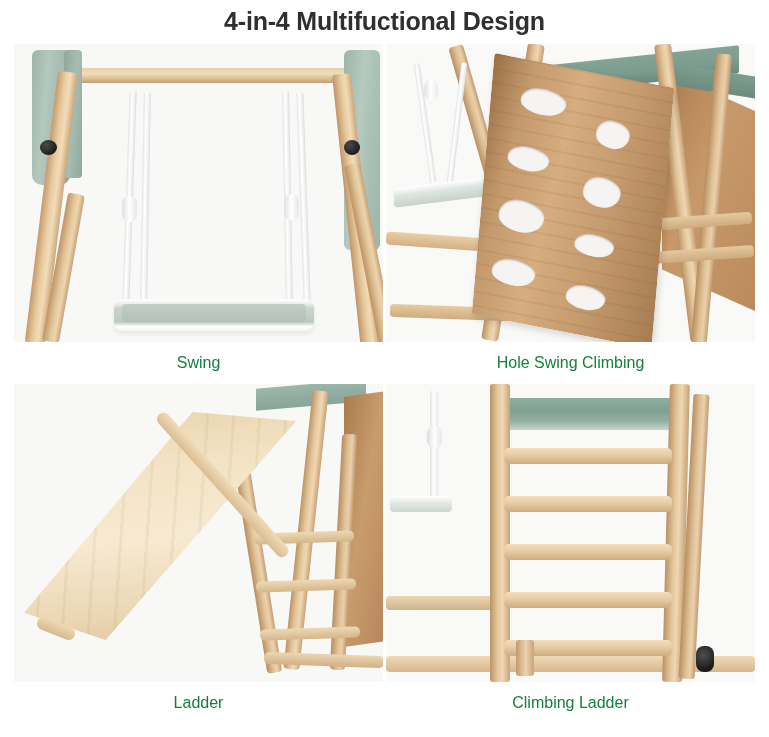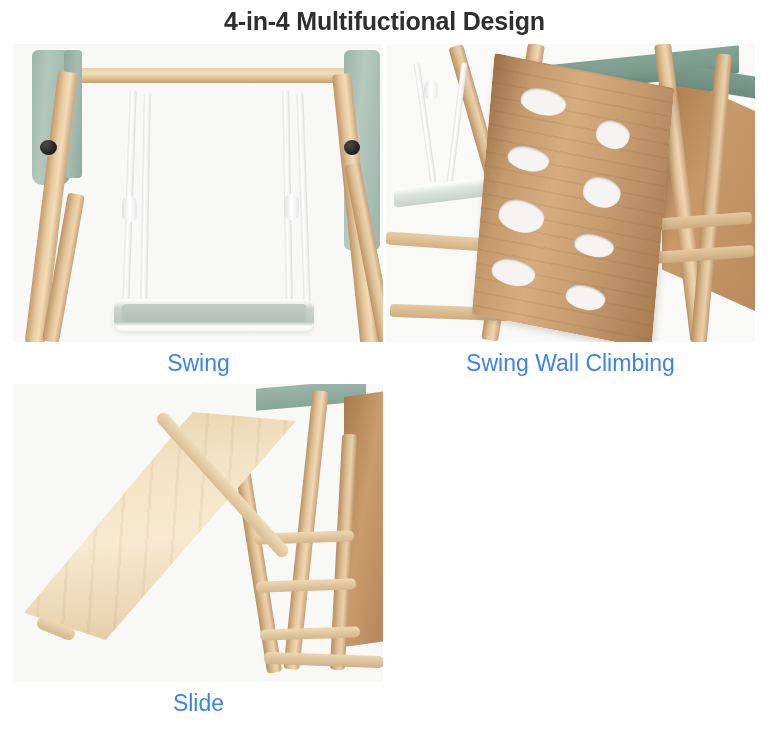--- a/index.html
+++ b/index.html
@@ -49,22 +49,22 @@
 
   .photo {
     width: 369px;
     height: 298px;
     background: #f7f7f6;
     position: relative;
     overflow: hidden;
   }
 
   .caption {
-    font-size: 23px;
-    color: #3b82f6;
+    font-size: 16px;
+    color: #15803d;
     line-height: 42px;
     height: 42px;
     text-align: center;
     background: #ffffff;
     width: 100%;
   }
 
   
   
   .wood {
@@ -464,21 +464,21 @@
         <div class="hole" style="left:30px;  top:26px;  width:46px; height:26px;"></div>
         <div class="hole" style="left:108px; top:44px;  width:34px; height:28px;"></div>
         <div class="hole" style="left:22px;  top:86px;  width:42px; height:24px;"></div>
         <div class="hole" style="left:100px; top:102px; width:38px; height:30px;"></div>
         <div class="hole" style="left:18px;  top:140px; width:46px; height:32px;"></div>
         <div class="hole" style="left:96px;  top:160px; width:40px; height:22px;"></div>
         <div class="hole" style="left:16px;  top:200px; width:44px; height:26px;"></div>
         <div class="hole" style="left:92px;  top:212px; width:40px; height:24px;"></div>
       </div>
     </div>
-    <div class="caption">Swing Wall Climbing</div>
+    <div class="caption">Hole Swing Climbing</div>
   </div>
 
   <div class="feature-cell">
     <div class="photo">
       <div class="p3-bg"></div>
 
       <div class="p3-plat"></div>
       <div class="p3-holewall"></div>
 
       <div class="p3-post"></div>
@@ -487,17 +487,45 @@
 
       <div class="p3-rung" style="left:240px; top:148px; width:100px; transform:rotate(-2deg);"></div>
       <div class="p3-rung" style="left:242px; top:196px; width:100px; transform:rotate(-2deg);"></div>
       <div class="p3-rung" style="left:246px; top:244px; width:100px; transform:rotate(-2deg);"></div>
 
       <div class="p3-slide"></div>
       <div class="p3-rail-top"></div>
       <div class="p3-rail-bottom"></div>
       <div class="p3-base"></div>
     </div>
-    <div class="caption">Slide</div>
+    <div class="caption">Ladder</div>
   </div>
 
+  <div class="feature-cell">
+    <div class="photo">
+      <div class="p4-bg"></div>
+
+      <div class="p4-rope"></div>
+      <div class="p4-knot"></div>
+      <div class="p4-swingseat"></div>
+
+      <div class="p4-basebeam1"></div>
+      <div class="p4-basebeam2"></div>
+
+      <div class="p4-platform"></div>
+
+      <div class="p4-railL"></div>
+      <div class="p4-railR"></div>
+
+      <div class="p4-rung" style="top:64px;"></div>
+      <div class="p4-rung" style="top:112px;"></div>
+      <div class="p4-rung" style="top:160px;"></div>
+      <div class="p4-rung" style="top:208px;"></div>
+      <div class="p4-rung" style="top:256px;"></div>
+
+      <div class="p4-basebeam3"></div>
+      <div class="p4-sidepost"></div>
+      <div class="p4-wheel"></div>
+    </div>
+    <div class="caption">Climbing Ladder</div>
+  </div>
 
 </div>
 
 </body></html>

